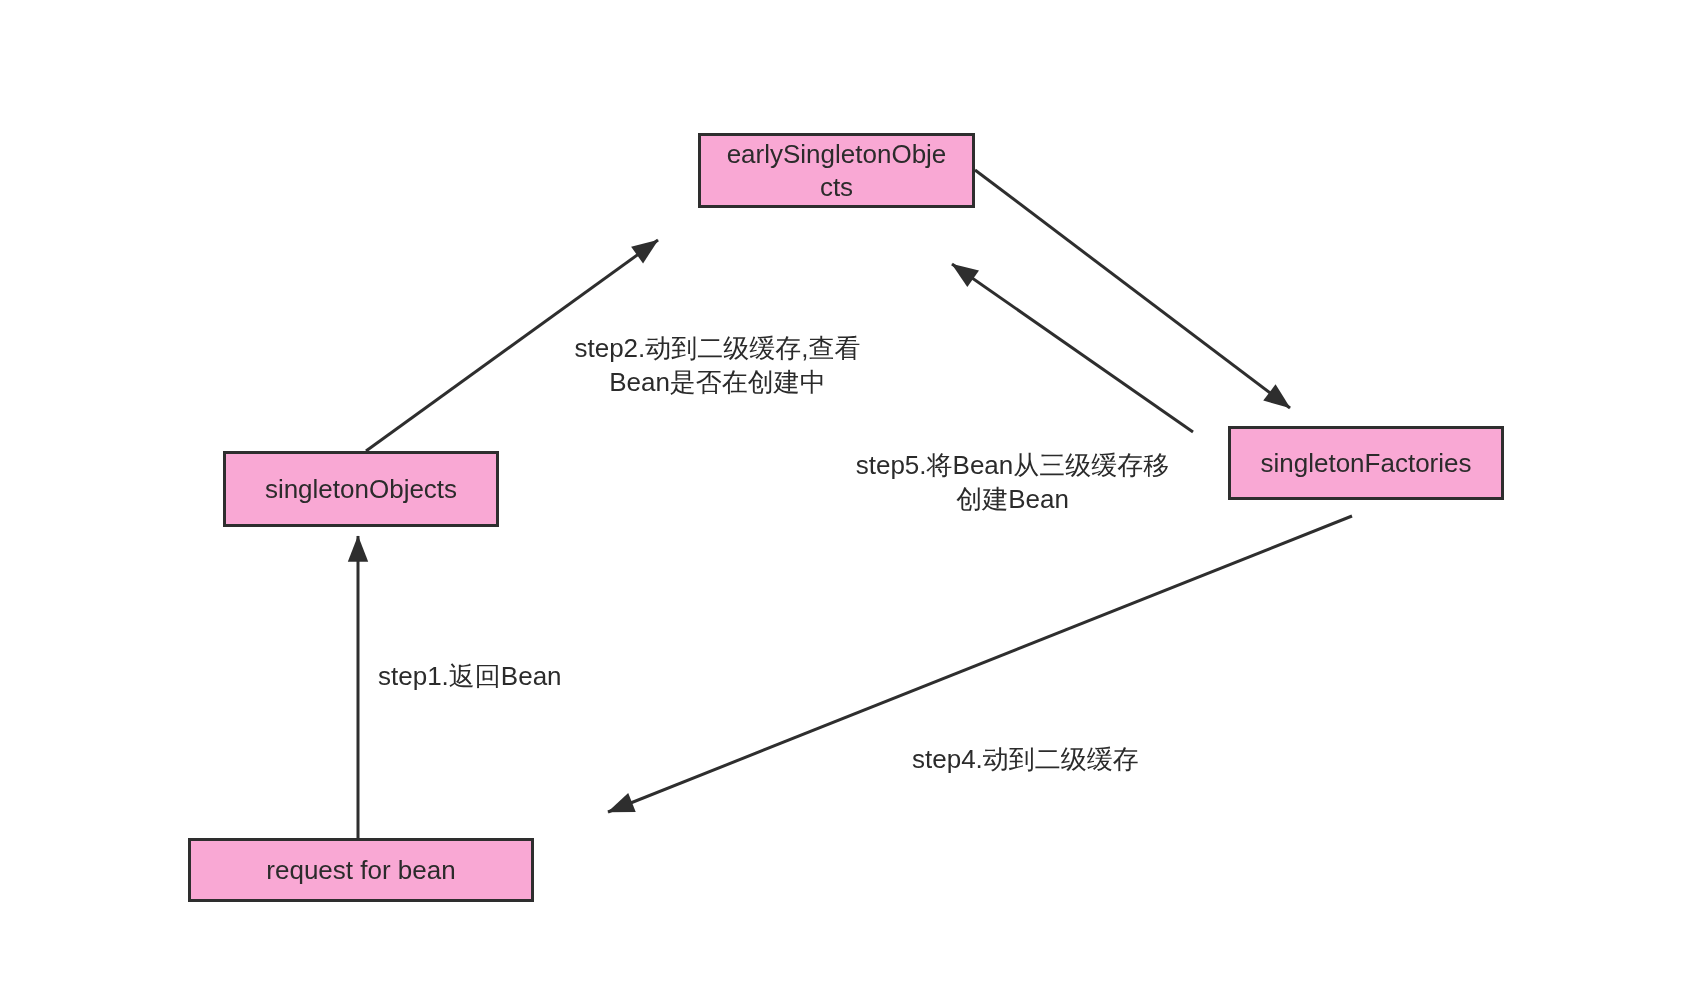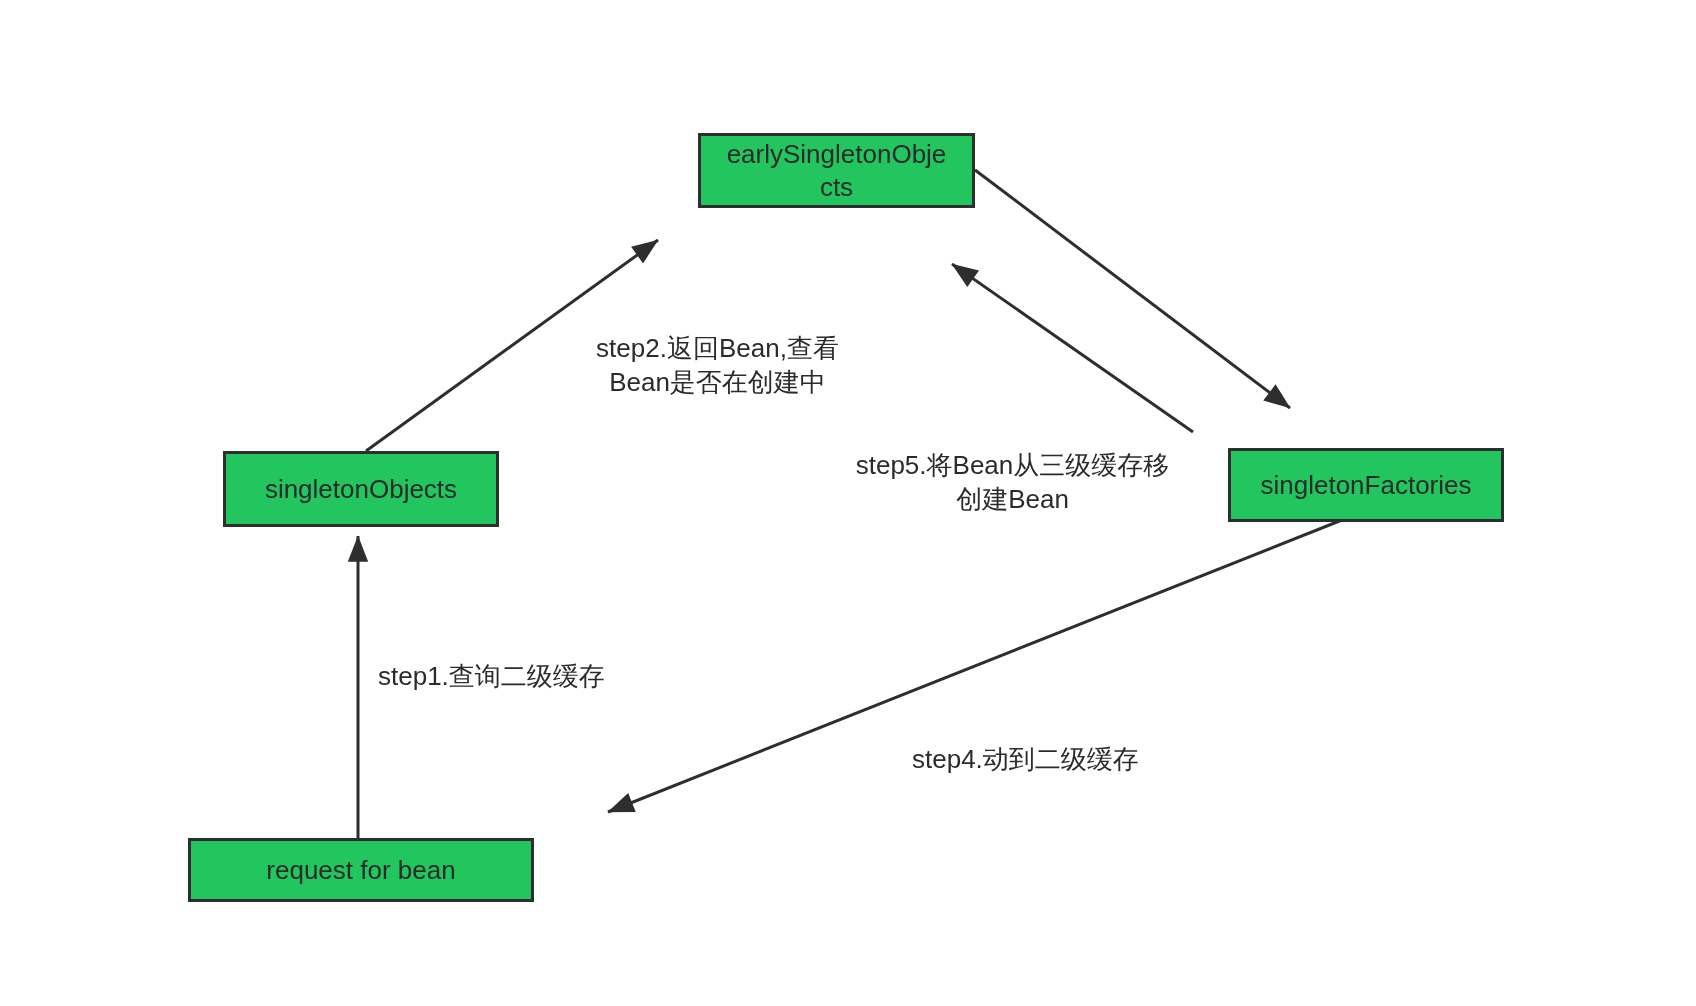--- a/index.html
+++ b/index.html
@@ -19,34 +19,34 @@
   .arrow-layer {
     position: absolute;
     left: 0; top: 0;
     width: 1696px;
     height: 1006px;
   }
   .node {
     position: absolute;
     box-sizing: border-box;
     border: 3px solid #2e2e2e;
-    background: #22c55e;
+    background: #f9a8d4;
     display: flex;
     flex-direction: column;
     align-items: center;
     justify-content: center;
     text-align: center;
     font-size: 26px;
     line-height: 33px;
     white-space: nowrap;
   }
   .node .wrap-line { display: block; }
   #node-early-singleton-objects { left: 698px;  top: 133px; width: 277px; height: 75px; }
   #node-singleton-objects       { left: 223px;  top: 451px; width: 276px; height: 76px; align-items: center; }
-  #node-singleton-factories     { left: 1228px; top: 448px; width: 276px; height: 74px; }
+  #node-singleton-factories     { left: 1228px; top: 426px; width: 276px; height: 74px; }
   #node-request-for-bean        { left: 188px;  top: 838px; width: 346px; height: 64px; }
 
   .step-label {
     position: absolute;
     font-size: 26px;
     line-height: 34px;
     text-align: center;
     color: #2b2b2b;
     white-space: nowrap;
   }
@@ -88,25 +88,25 @@
 
   <div class="node" id="node-singleton-factories">
     <span>singletonFactories</span>
   </div>
 
   <div class="node" id="node-request-for-bean">
     <span>request for bean</span>
   </div>
 
   <div class="step-label" id="label-step1">
-    <span>step1.查询二级缓存</span>
+    <span>step1.返回Bean</span>
   </div>
 
   <div class="step-label" id="label-step2">
-    <span>step2.返回Bean,查看</span>
+    <span>step2.动到二级缓存,查看</span>
     <span>Bean是否在创建中</span>
   </div>
 
 
   <div class="step-label" id="label-step4">
     <span>step4.动到二级缓存</span>
   </div>
 
   <div class="step-label" id="label-step5">
     <span>step5.将Bean从三级缓存移</span>

